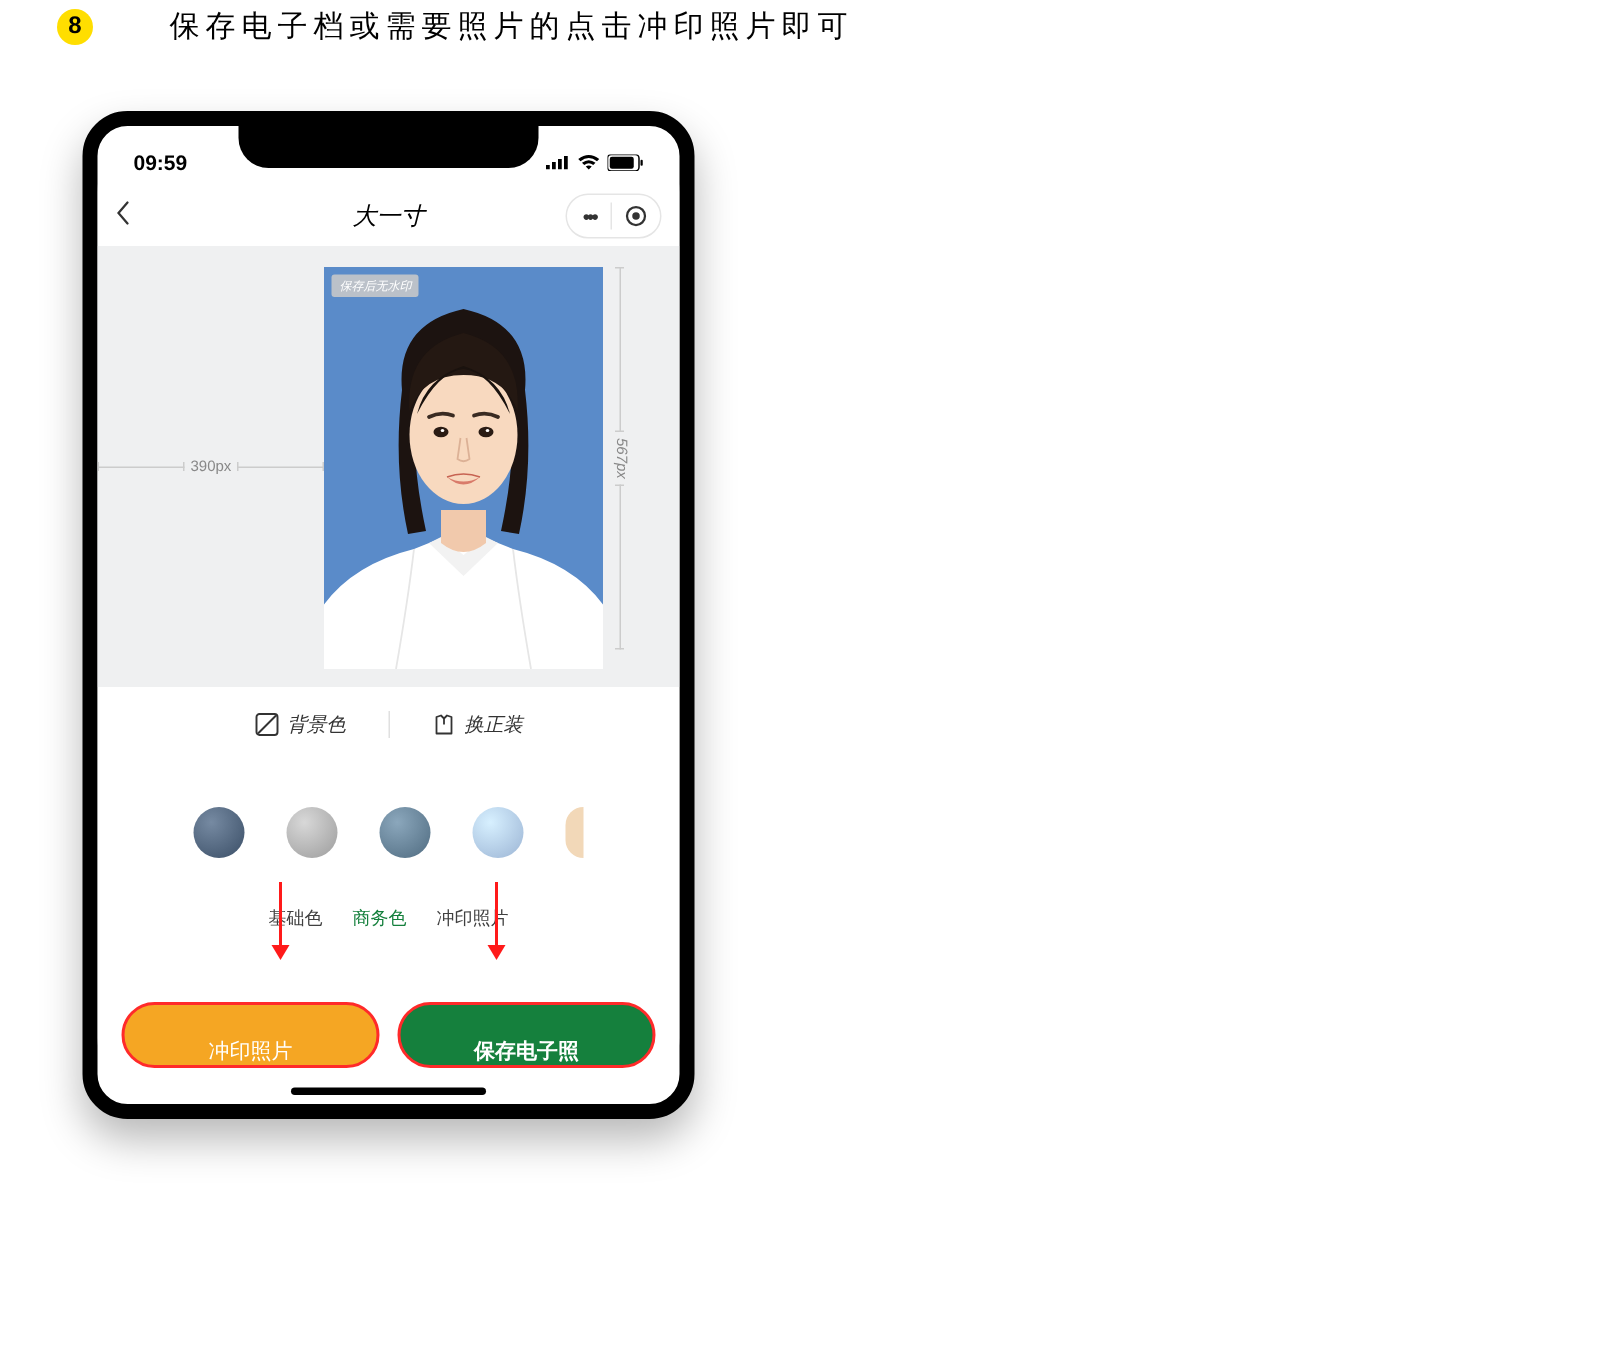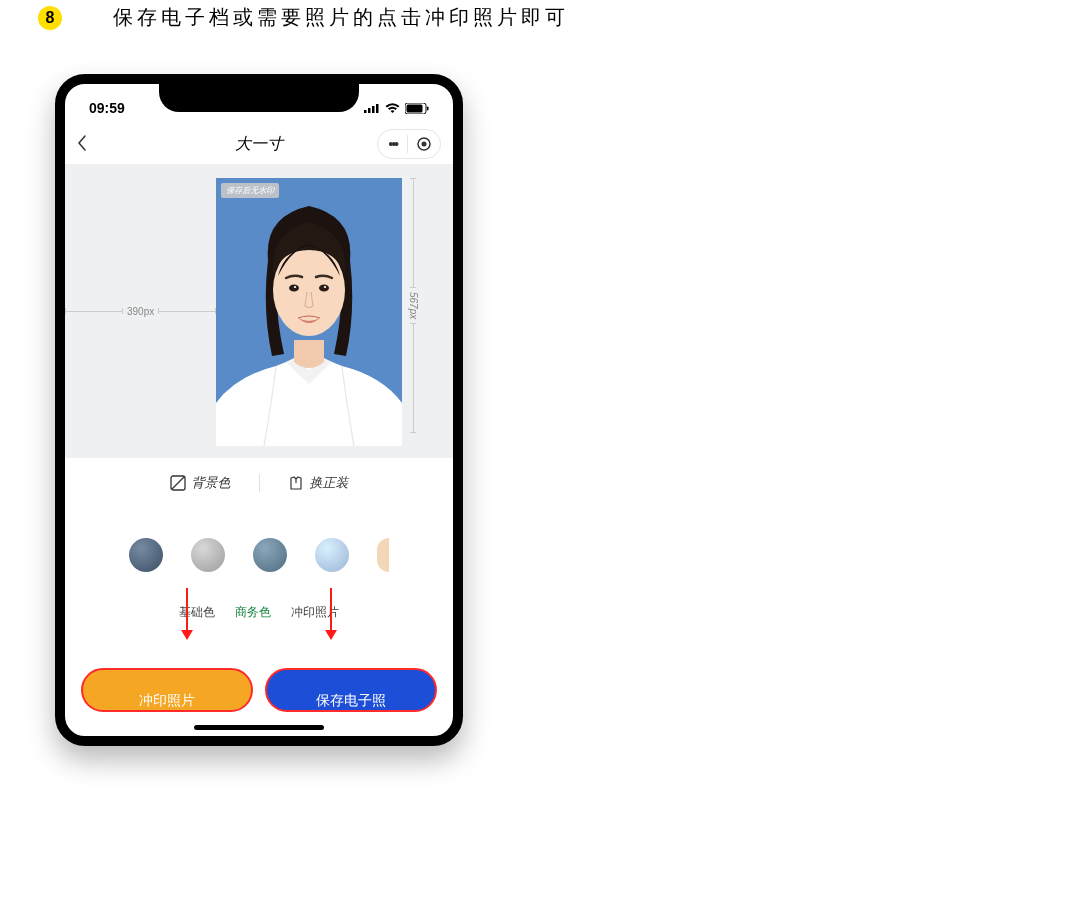--- a/index.html
+++ b/index.html
@@ -52,21 +52,21 @@
     .category-row { display: flex; justify-content: center; gap: 20px; padding: 10px 0 56px; font-size: 12px; }
     .cat-item { color: #404040; }
     .cat-active { color: #15803d; }
     
     .arrows-row { position: absolute; bottom: 94px; left: 0; right: 0; display: flex; justify-content: space-around; padding: 0 50px; pointer-events: none; }
     .arrow-down { width: 16px; height: 56px; }
     
     .buttons-row { position: absolute; bottom: 24px; left: 0; right: 0; display: flex; gap: 12px; padding: 0 16px; }
     .action-btn { flex: 1; height: 44px; border-radius: 22px; display: flex; align-items: flex-end; justify-content: center; font-size: 14px; color: #fff; border: 2px solid #ff2a2a; position: relative; }
     .btn-print { background: #f5a623; }
-    .btn-save { background: #1d4ed8; }
+    .btn-save { background: #15803d; font-weight: bold; }
   </style>
 </head>
 <body>
 
 <div class="page-header">
   <div class="step-badge">8</div>
   <div class="header-text">保存电子档或需要照片的点击冲印照片即可</div>
 </div>
 
 <div class="phone-frame">

